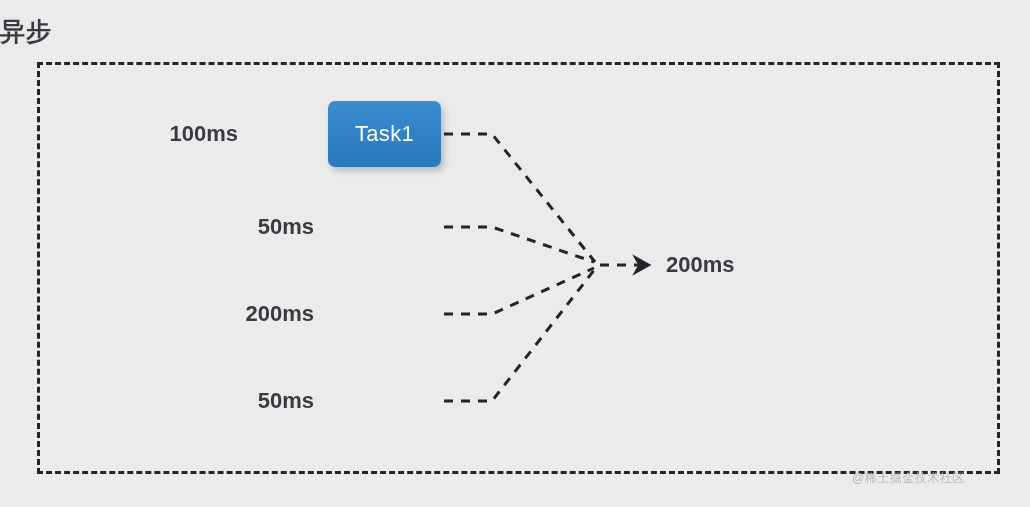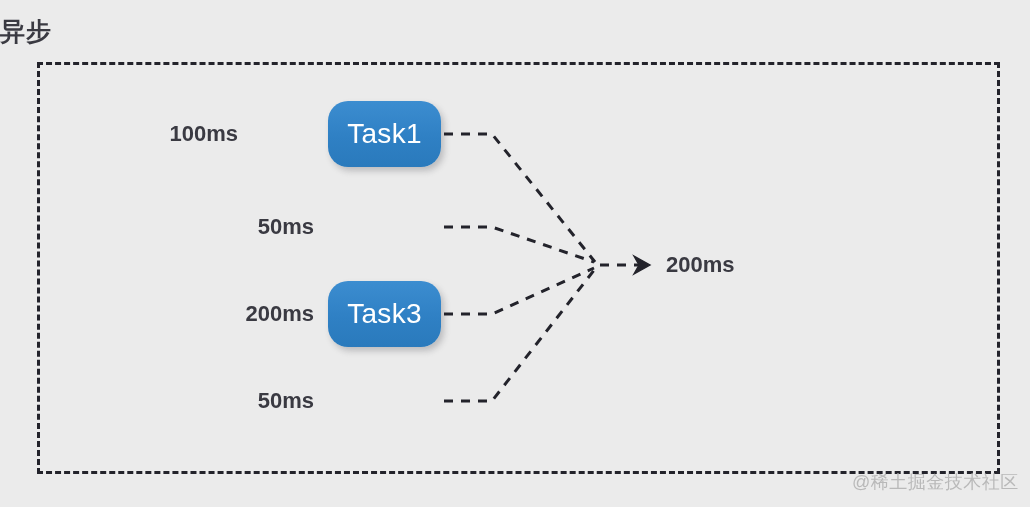--- a/index.html
+++ b/index.html
@@ -62,25 +62,25 @@
     color: #3a3a42;
     white-space: nowrap;
     text-align: right;
   }
   .task-box {
     position: absolute;
     left: 328px;
     top: 0;
     width: 113px;
     height: 66px;
-    border-radius: 20px;
+    border-radius: 7px;
     background: linear-gradient(180deg, #3c8dd0 0%, #2f80c4 55%, #2a7abc 100%);
     box-shadow: 3px 4px 6px rgba(90, 90, 95, 0.32);
     color: #ffffff;
-    font-size: 28px;
+    font-size: 22px;
     display: flex;
     align-items: center;
     justify-content: center;
     letter-spacing: 0.3px;
   }
 
   
   #connectors {
     position: absolute;
     left: 0;
@@ -100,21 +100,21 @@
     color: #3a3a42;
     line-height: 30px;
     white-space: nowrap;
   }
 
   
   #watermark {
     position: absolute;
     left: 852px;
     top: 470px;
-    font-size: 18px;
+    font-size: 12px;
     color: #b9b9b9;
     white-space: nowrap;
     letter-spacing: 0.5px;
   }
 </style>
 </head>
 <body>
 
 <div id="canvas">
 
@@ -126,21 +126,20 @@
     <div class="duration-label">100ms</div>
     <div class="task-box">Task1</div>
   </div>
 
   <div class="task-row" style="top:194px; width:1030px;">
     <div class="duration-label">50ms</div>
   </div>
 
   <div class="task-row" style="top:281px; width:1030px;">
     <div class="duration-label">200ms</div>
-    <div class="task-box">Task3</div>
   </div>
 
   <div class="task-row" style="top:368px; width:1030px;">
     <div class="duration-label">50ms</div>
   </div>
 
   <svg id="connectors" viewBox="0 0 1030 507" width="1030" height="507" xmlns="http://www.w3.org/2000/svg">
     <g fill="none" stroke="#23232b" stroke-width="3" stroke-dasharray="9,8" stroke-linecap="butt">
       <path d="M 444 134 L 492 134 L 595 262"></path>
       <path d="M 444 227 L 492 227 L 594 262"></path>

